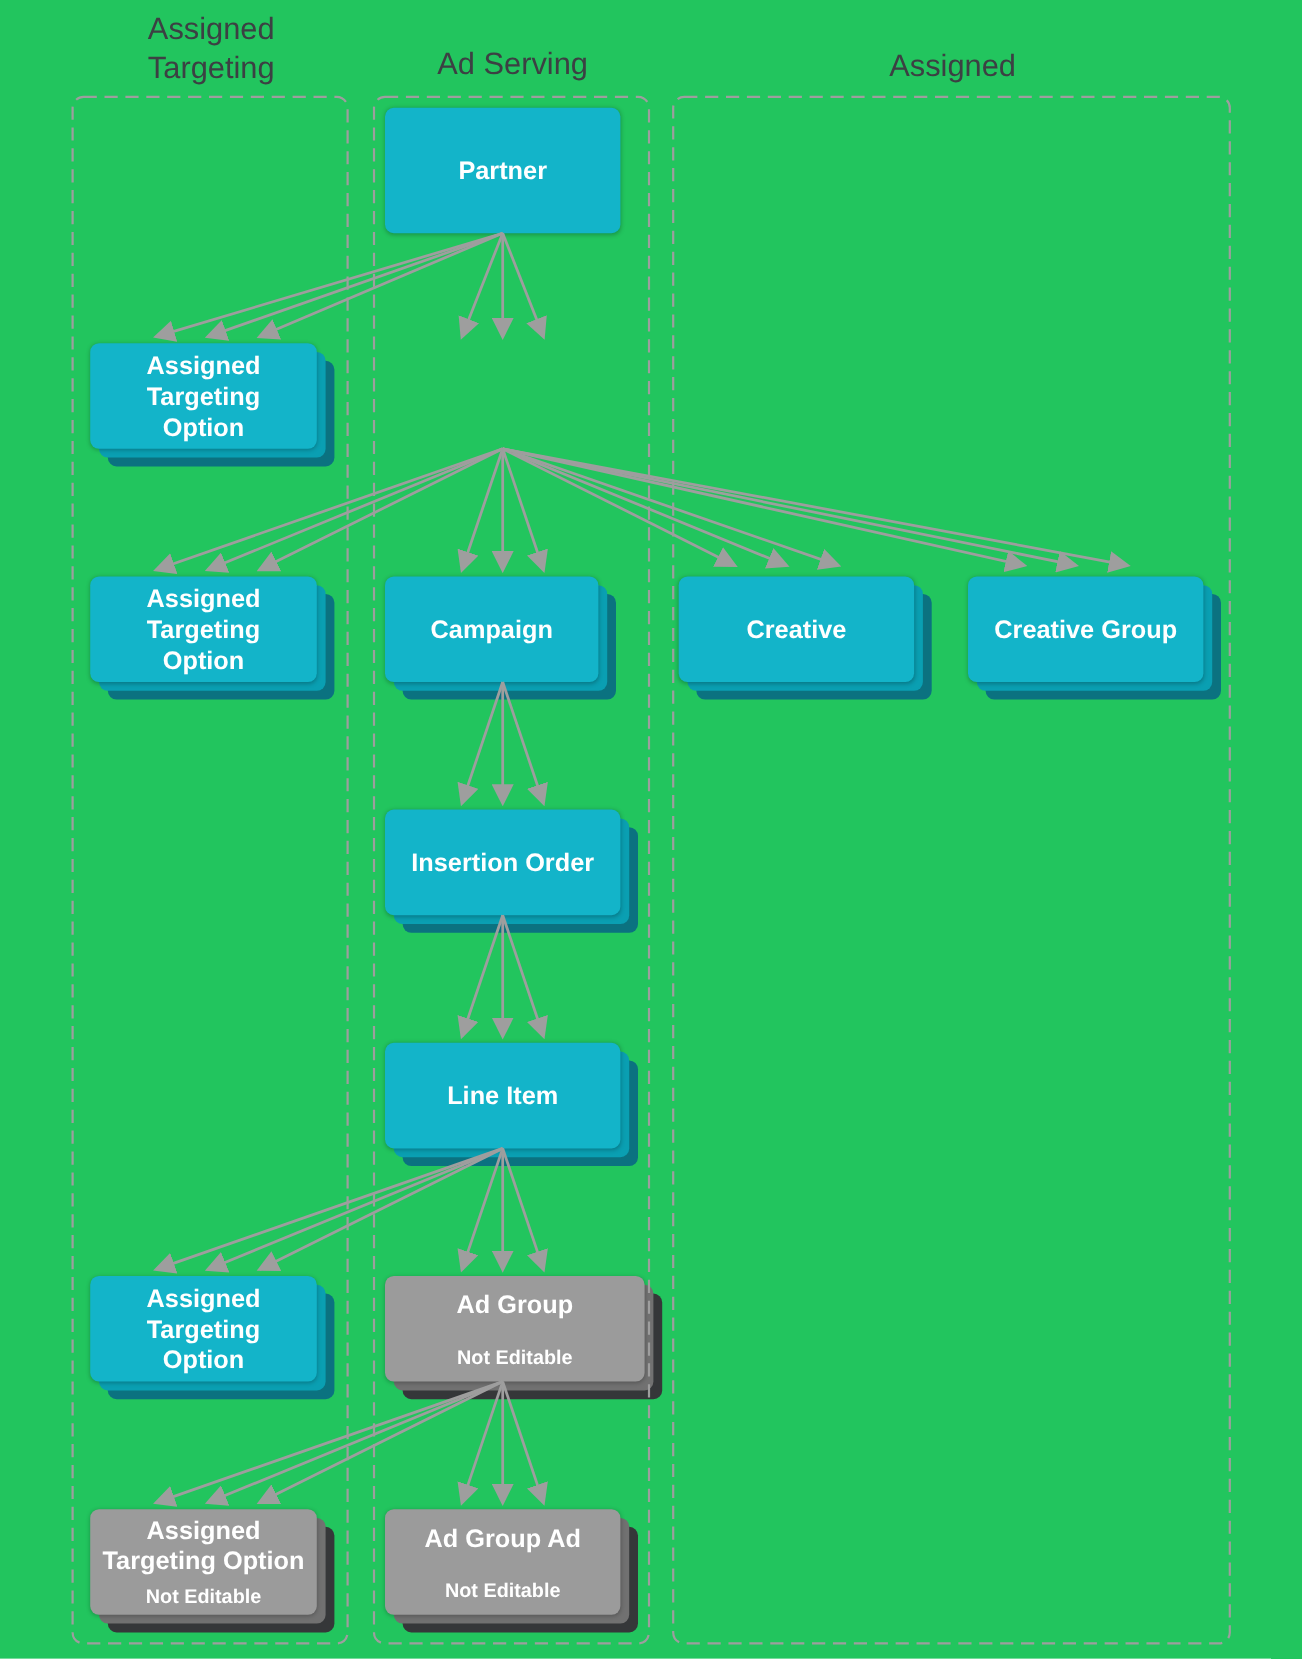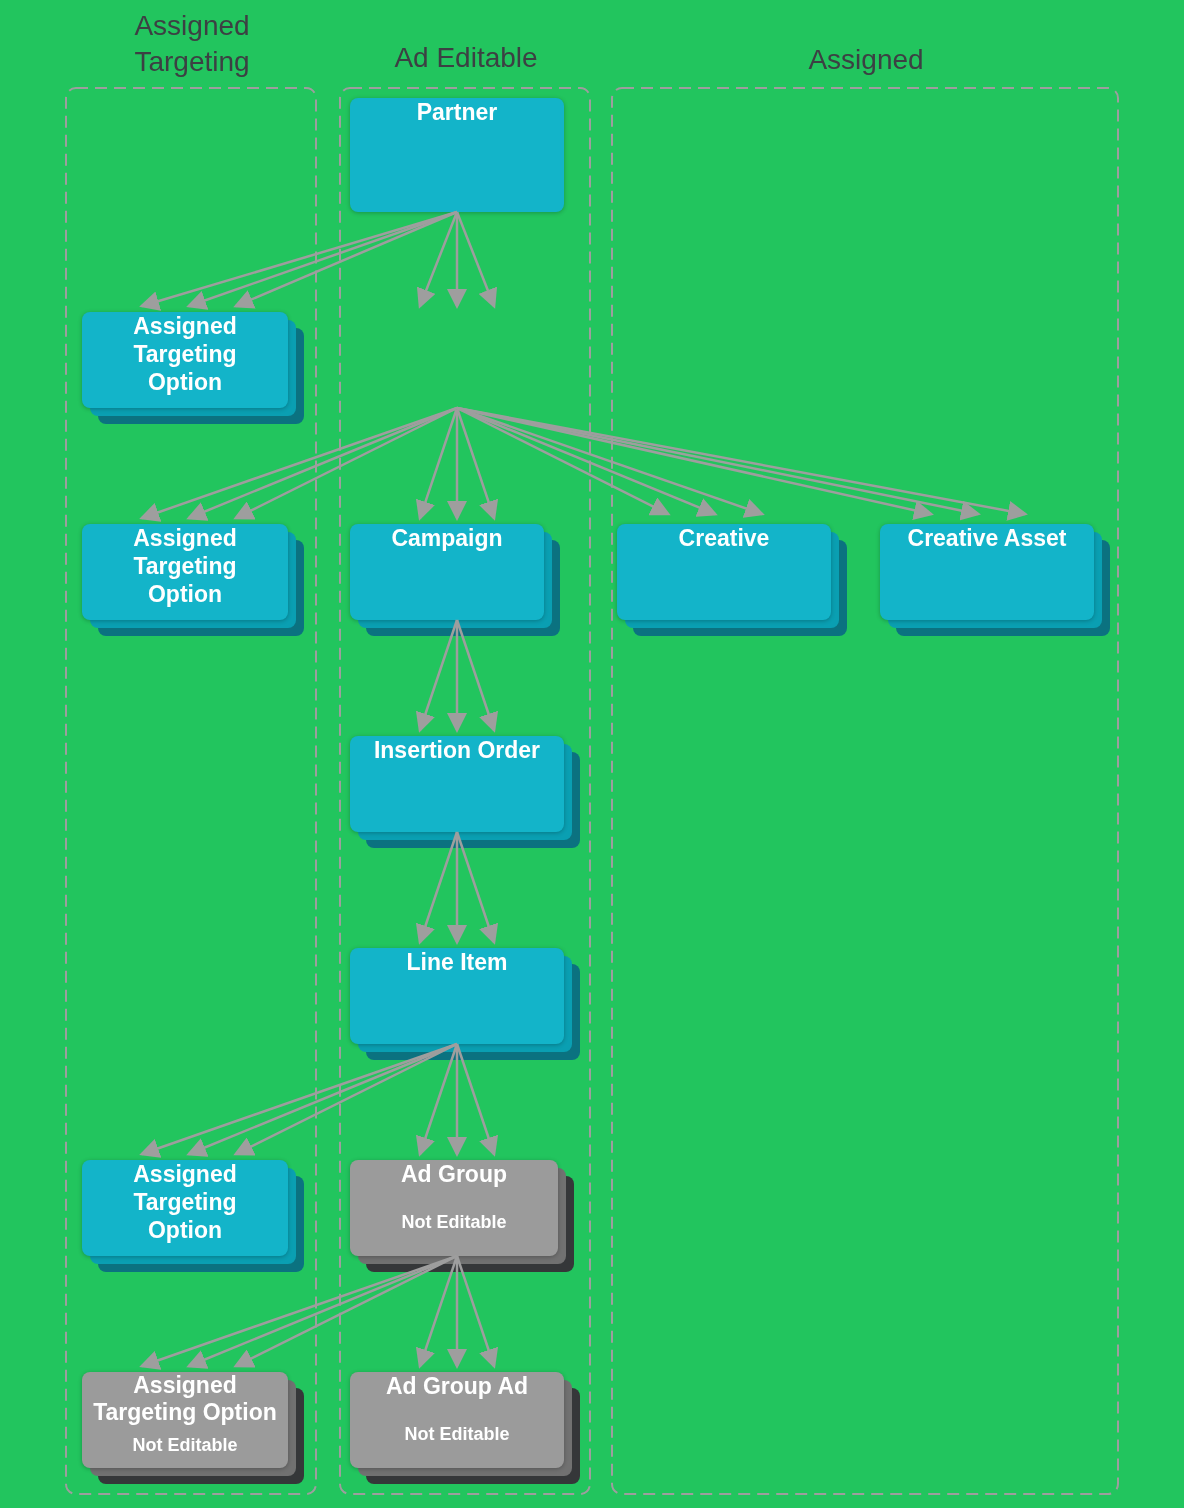--- a/index.html
+++ b/index.html
@@ -16,21 +16,21 @@
   #t-cre{left:612px;top:42px;width:508px;}
 
   
   .node{position:absolute;z-index:2;}
   .node .layer{position:absolute;width:100%;height:100%;border-radius:8px;}
   .node .l3{left:16px;top:16px;background:var(--dark);}
   .node .l2{left:8px;top:8px;background:var(--mid);}
   .node .face{
     position:absolute;left:0;top:0;width:100%;height:100%;border-radius:8px;
     background:var(--main);display:flex;flex-direction:column;align-items:center;
-    gap:24px;box-shadow:0 1px 4px rgba(0,0,0,.25);
+    justify-content:center;gap:24px;box-shadow:0 1px 4px rgba(0,0,0,.25);
   }
   .node.teal{
     --main:var(--entity-teal,#13b4c9);
     --mid:var(--entity-teal-mid,#0a9fb2);
     --dark:var(--entity-teal-dark,#0b7280);
   }
   .node.gray{
     --main:var(--entity-gray,#9b9b9b);
     --mid:var(--entity-gray-mid,#717171);
     --dark:var(--entity-gray-dark,#353739);
@@ -49,37 +49,37 @@
   #n-partner{left:350px;top:98px;width:214px;height:114px;}
   #n-ato1{left:82px;top:312px;width:206px;height:96px;}
   #n-advertiser{left:350px;top:312px;width:214px;height:96px;}
   #n-ato2{left:82px;top:524px;width:206px;height:96px;}
   #n-campaign{left:350px;top:524px;width:194px;height:96px;}
   #n-creative{left:617px;top:524px;width:214px;height:96px;}
   #n-creative-asset{left:880px;top:524px;width:214px;height:96px;}
   #n-io{left:350px;top:736px;width:214px;height:96px;}
   #n-line-item{left:350px;top:948px;width:214px;height:96px;}
   #n-ato3{left:82px;top:1160px;width:206px;height:96px;}
-  #n-ad-group{left:350px;top:1160px;width:208px;height:96px;}
+  #n-ad-group{left:350px;top:1160px;width:236px;height:96px;}
   #n-ato-ne{left:82px;top:1372px;width:206px;height:96px;}
   #n-ad-group-ad{left:350px;top:1372px;width:214px;height:96px;}
 
   
   #arrows{position:absolute;left:0;top:0;z-index:5;pointer-events:none;}
   #arrows line{stroke:var(--arrow,#9e9e9e);stroke-width:2.5;}
   #arrows .frame{fill:none;stroke:var(--column-border,#9e9e9e);stroke-width:2;stroke-dasharray:12 7;}
 </style>
 </head>
 <body>
 
 <div class="wrap" style="--entity-teal: #13b4c9; --entity-teal-mid: #0a9fb2; --entity-teal-dark: #0b7280; --entity-gray: #9b9b9b; --entity-gray-mid: #717171; --entity-gray-dark: #353739; --arrow: #9e9e9e; --column-border: #9e9e9e; --title-text: #3c4043; --node-text: #ffffff;">
 
   <div class="col-title" id="t-at">Assigned
 Targeting</div>
-  <div class="col-title" id="t-ads">Ad Editable</div>
+  <div class="col-title" id="t-ads">Ad Serving</div>
   <div class="col-title" id="t-cre">Assigned</div>
 
   <svg id="arrows" width="1184" height="1508" viewBox="0 0 1184 1508">
     <defs>
       <marker id="arrowhead" viewBox="0 0 10 10" refX="8.5" refY="5" markerWidth="8" markerHeight="8" orient="auto-start-reverse">
         <path d="M0,0 L10,5 L0,10 z" fill="#9e9e9e"></path>
       </marker>
     </defs>
     <rect class="frame" x="66" y="88" width="250" height="1406" rx="10"></rect>
     <rect class="frame" x="340" y="88" width="250" height="1406" rx="10"></rect>
@@ -165,21 +165,21 @@
     <div class="layer l2"></div>
     <div class="face">
       <div class="label">Creative</div>
     </div>
   </div>
 
   <div class="node teal" id="n-creative-asset">
     <div class="layer l3"></div>
     <div class="layer l2"></div>
     <div class="face">
-      <div class="label">Creative Asset</div>
+      <div class="label">Creative Group</div>
     </div>
   </div>
 
   <div class="node teal" id="n-io">
     <div class="layer l3"></div>
     <div class="layer l2"></div>
     <div class="face">
       <div class="label">Insertion Order</div>
     </div>
   </div>

